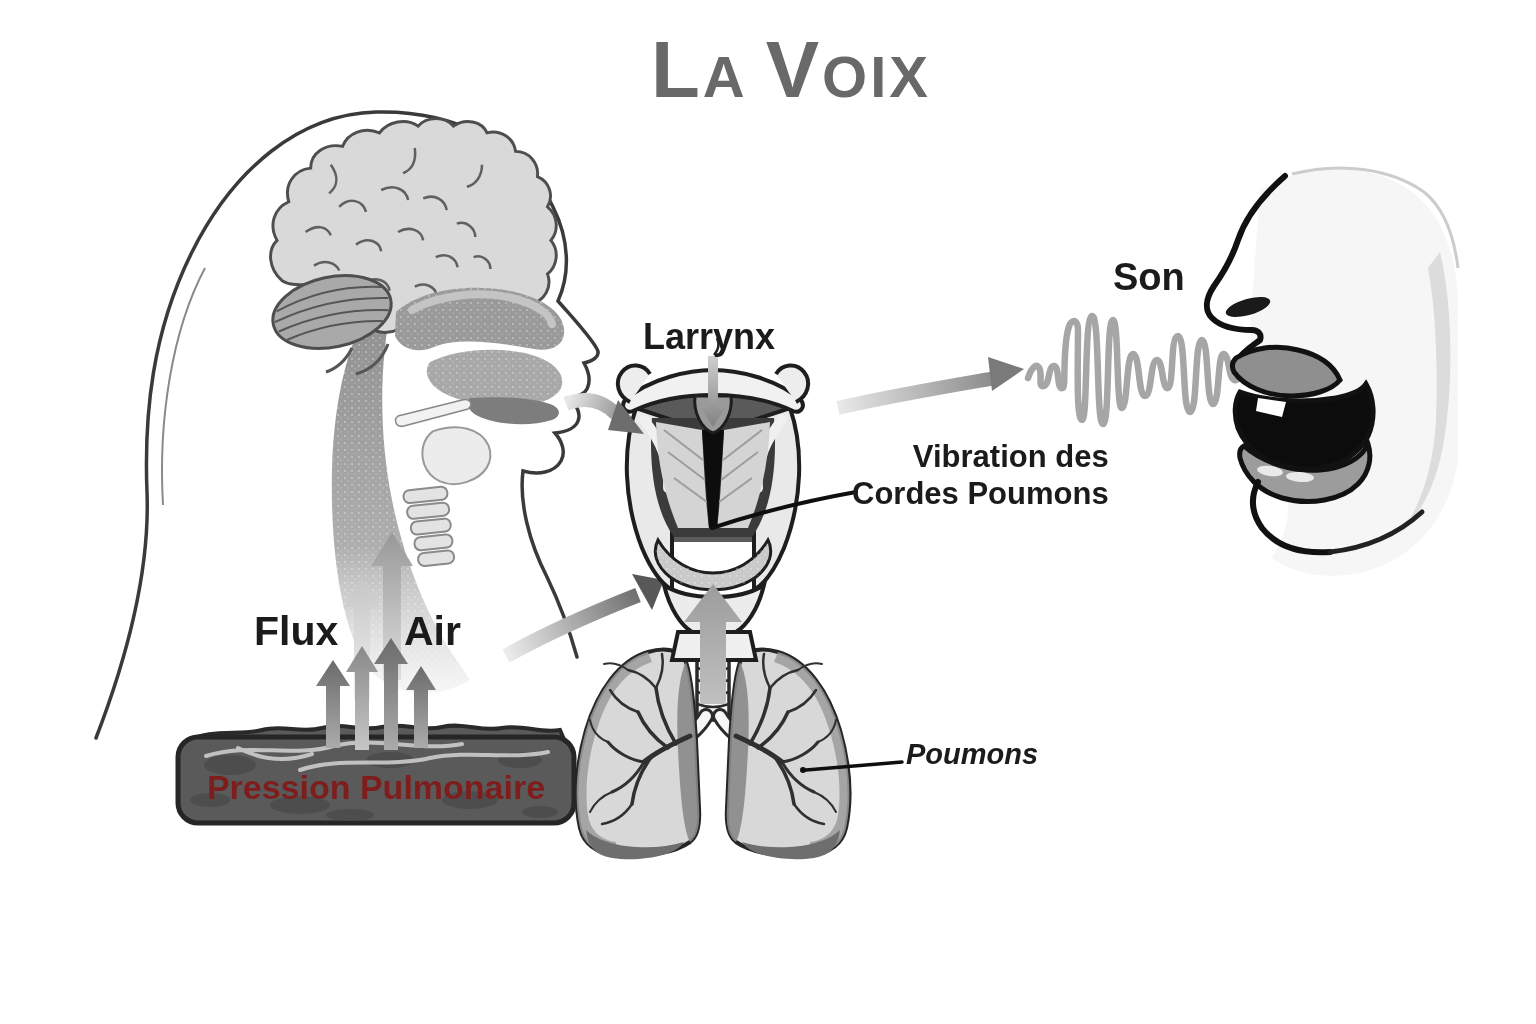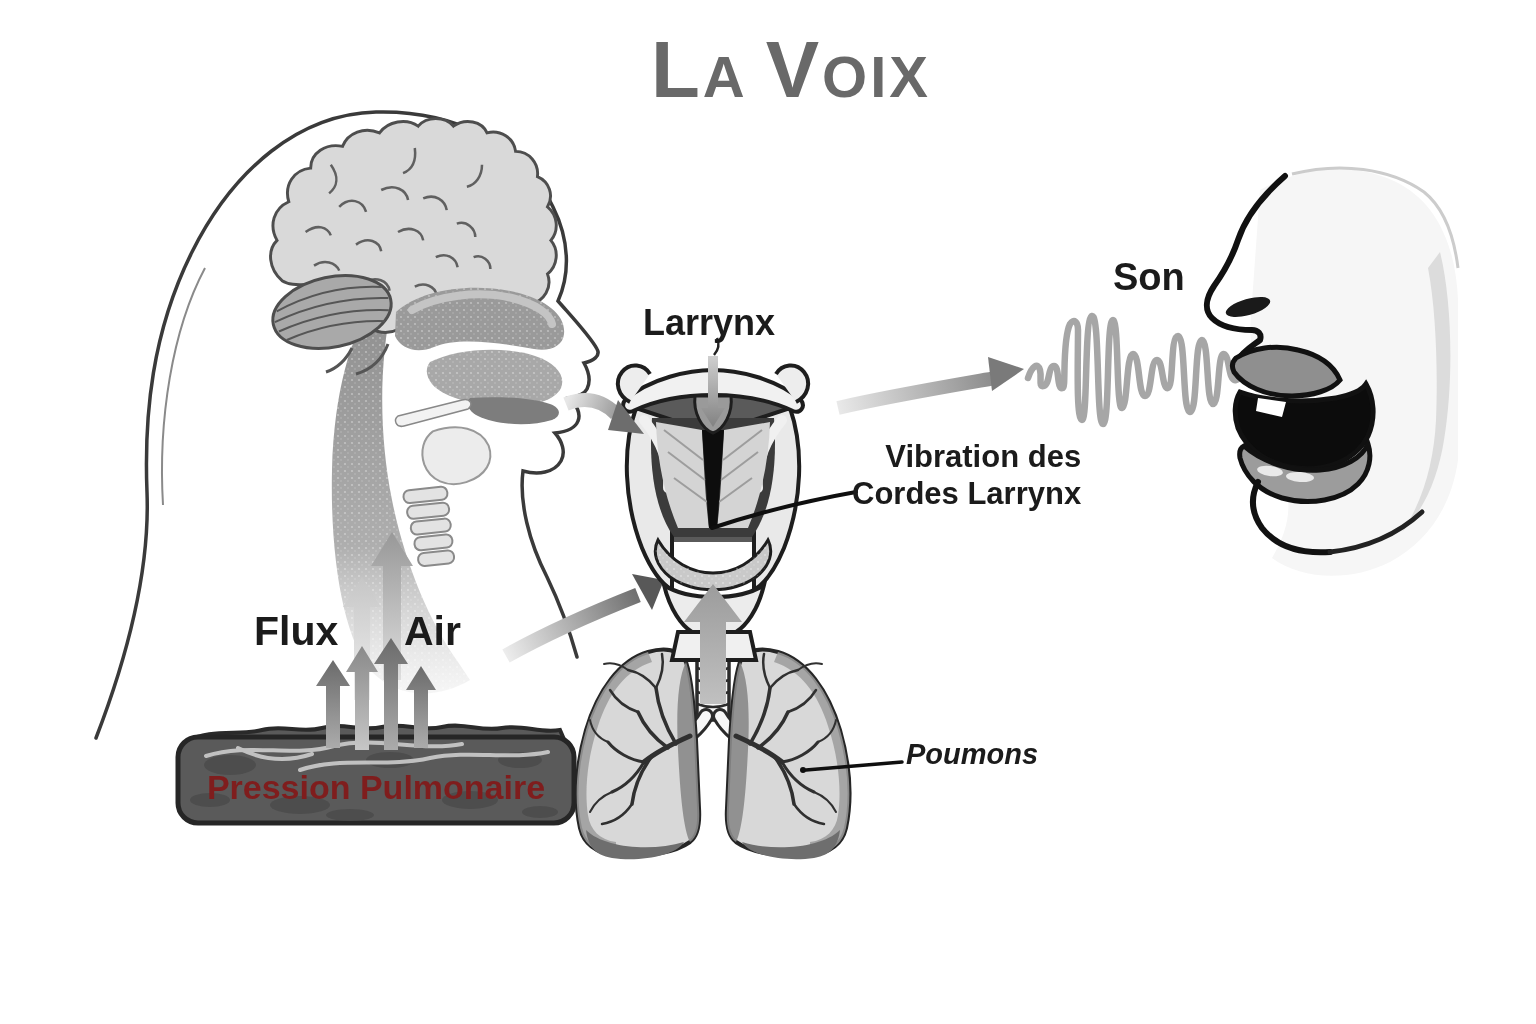--- a/index.html
+++ b/index.html
@@ -4,21 +4,21 @@
 <style>
   html,body{margin:0;padding:0;background:#fff;}
   .stage{position:relative;width:1536px;height:1024px;background:#ffffff;overflow:hidden;
          font-family:"Liberation Sans",sans-serif;}
   .stage svg{position:absolute;left:0;top:0;}
   .lbl{position:absolute;font-weight:bold;color:#1b1b1b;white-space:nowrap;}
   .title{position:absolute;left:0;top:24px;width:100%;text-align:center;color:#696969;
          font-weight:bold;letter-spacing:3px;padding-left:23px;}
   .title .t-big{font-size:80px;}
   .title .t-small{font-size:58px;text-transform:uppercase;}
-  .lbl-larynx{left:643px;top:302px;font-size:36px;}
+  .lbl-larynx{left:643px;top:316px;font-size:36px;}
   .lbl-son{left:1113px;top:256px;font-size:38px;}
   .lbl-vibration{left:852px;top:438px;font-size:31px;line-height:37px;text-align:right;}
   .lbl-vibration .l1{padding-left:10px;}
   .lbl-poumons{left:906px;top:738px;font-size:29px;font-style:italic;}
   .lbl-flux{left:254px;top:608px;font-size:41px;}
   .lbl-air{left:404px;top:608px;font-size:41px;}
   .lbl-pression{position:absolute;left:178px;top:768px;width:396px;text-align:center;
                 color:#7f1d1d;font-weight:bold;font-size:34px;}
 </style>
 </head>
@@ -338,20 +338,20 @@
 </svg>
 
 <div class="title">
   <span class="t-big">L</span><span class="t-small">a</span><span class="t-big" style="margin-left:18px">V</span><span class="t-small">oix</span>
 </div>
 
 <div class="lbl lbl-larynx">Larrynx</div>
 <div class="lbl lbl-son">Son</div>
 <div class="lbl lbl-vibration">
   <div class="l1">Vibration des</div>
-  <div class="l2">Cordes Larrynx</div>
+  <div class="l2">Cordes Poumons</div>
 </div>
 <div class="lbl lbl-poumons">Poumons</div>
 <div class="lbl lbl-flux">Flux</div>
 <div class="lbl lbl-air">Air</div>
 <div class="lbl-pression">Pression Pulmonaire</div>
 
 </div>
 
 </body></html>

